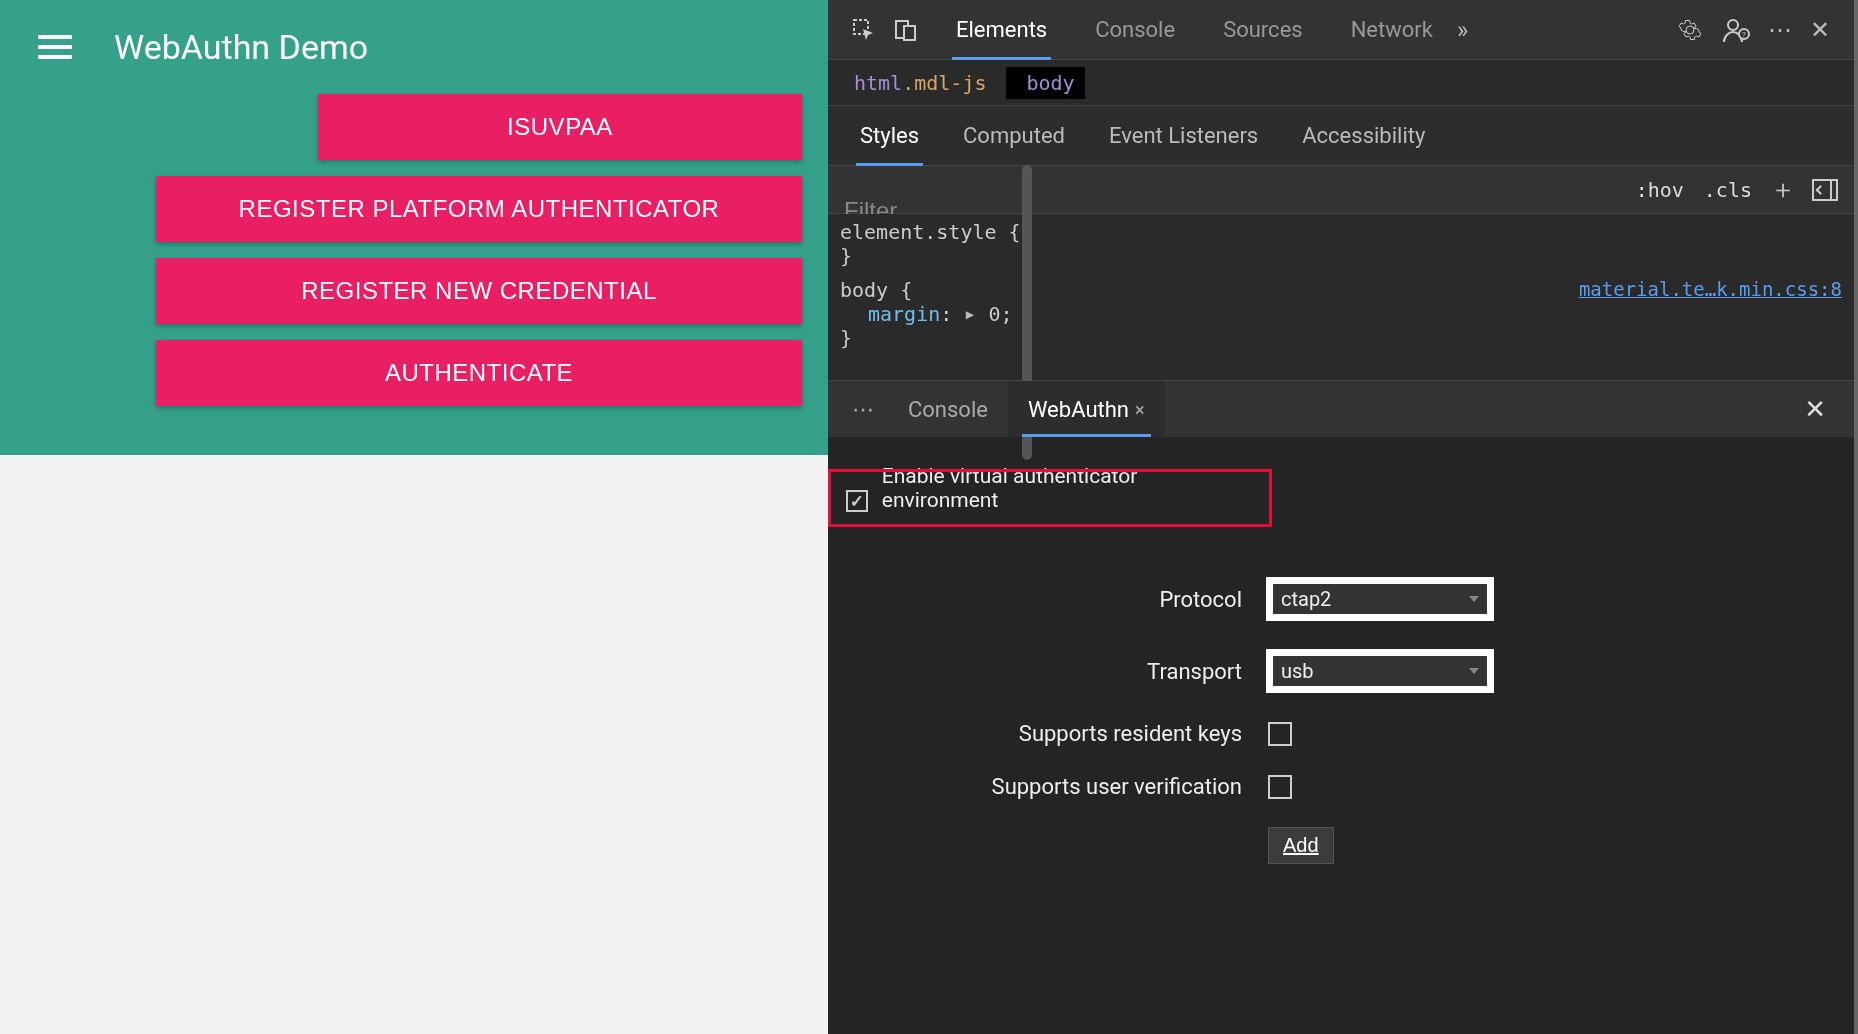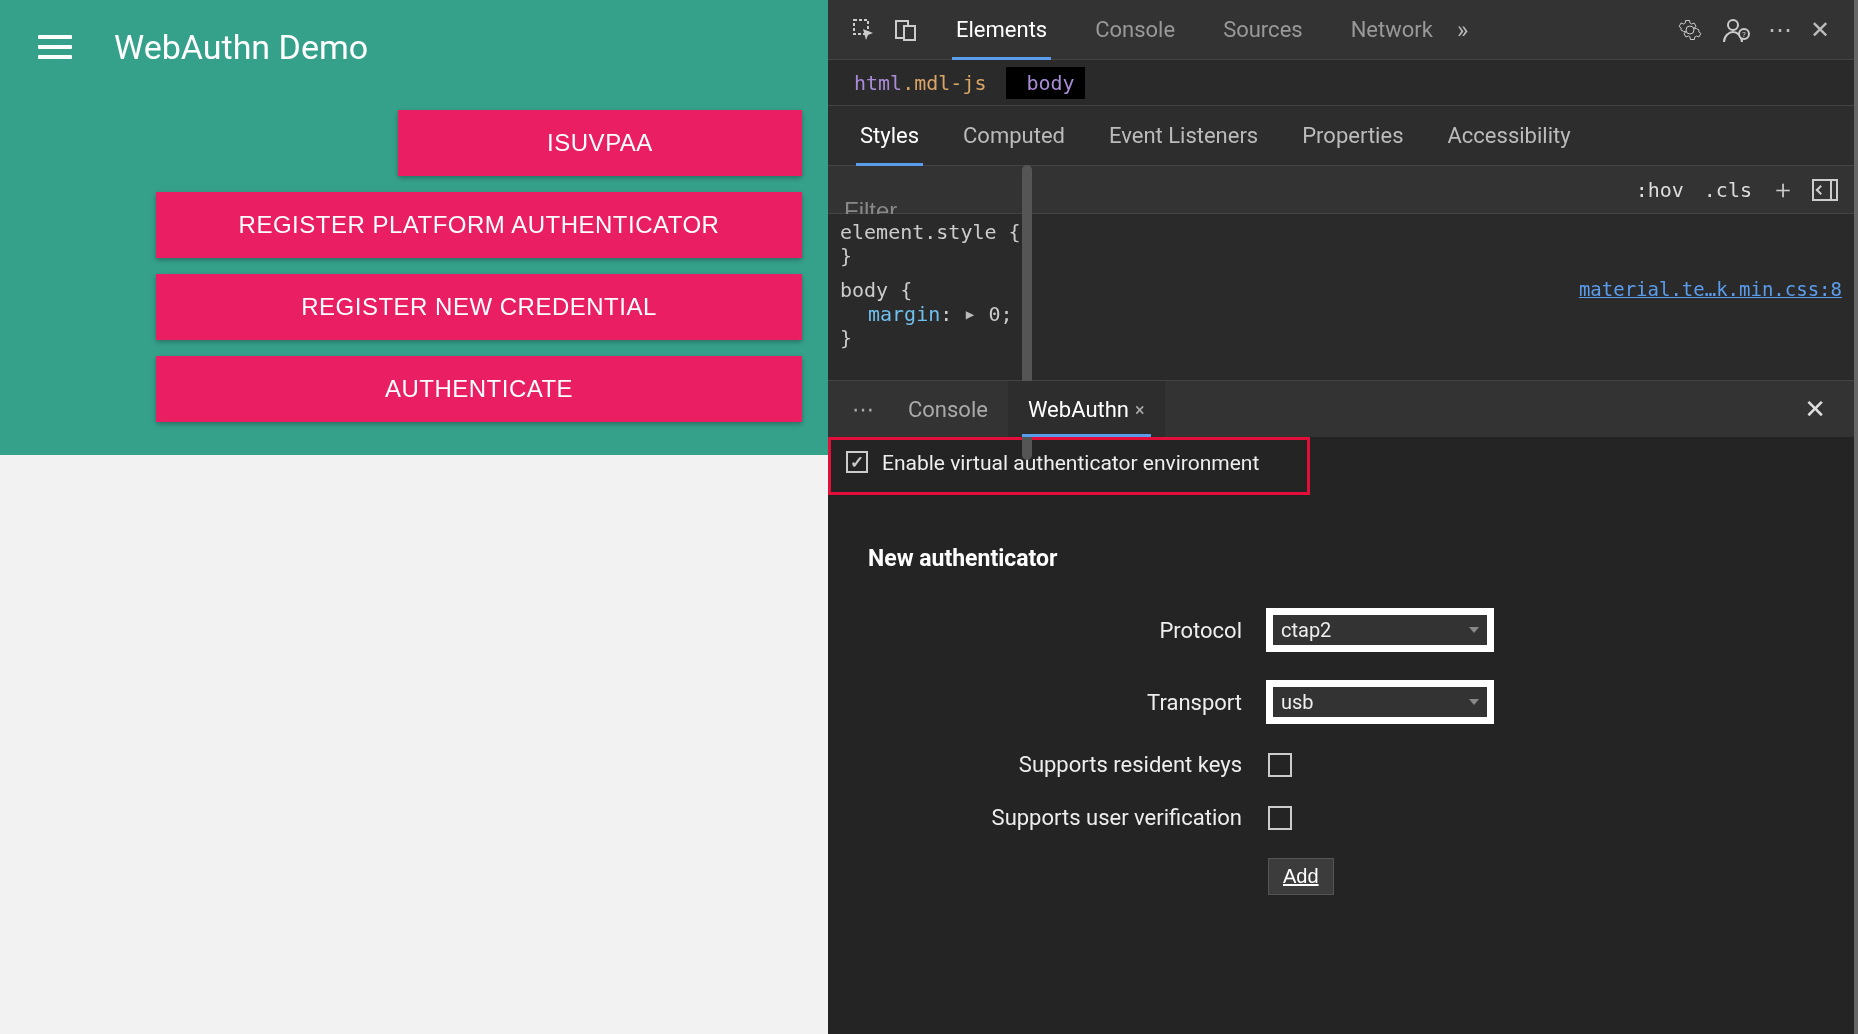--- a/index.html
+++ b/index.html
@@ -7,21 +7,21 @@
     
     
     .app-side { width: 828px; height: 100%; background: #f2f2f2; }
     .app-header { background: #36a18b; height: 455px; position: relative; padding-left: 8px; }
     .app-titlebar { display: flex; align-items: center; height: 94px; padding: 0 30px; }
     .hamburger { width: 34px; height: 24px; display: flex; flex-direction: column; justify-content: space-between; cursor: pointer; }
     .hamburger span { display: block; height: 4px; background: #fff; border-radius: 1px; }
     .app-title { color: #fff; font-size: 34px; font-weight: 400; margin-left: 42px; }
     .app-buttons { display: flex; flex-direction: column; align-items: flex-end; padding-right: 26px; gap: 16px; }
     .btn { background: #e91e63; color: #fff; font-size: 24px; font-weight: 500; letter-spacing: 0.5px; height: 66px; border: none; box-shadow: 0 2px 5px rgba(0,0,0,0.3); cursor: pointer; display: flex; align-items: center; justify-content: center; }
-    .btn-1 { width: 404px; margin-top: 16px; }
+    .btn-1 { width: 484px; }
     .btn-2, .btn-3, .btn-4 { width: 646px; }
     
     
     .devtools { flex: 1; height: 100%; background: #242424; color: #ccc; display: flex; flex-direction: column; border-right: 4px solid #666; }
     
     
     .dt-tabs { display: flex; align-items: center; height: 60px; background: #333; border-bottom: 1px solid #444; padding: 0 10px; }
     .dt-icongroup { display: flex; align-items: center; gap: 14px; padding: 0 12px; }
     .dt-iconbtn { width: 28px; height: 28px; display: flex; align-items: center; justify-content: center; cursor: pointer; }
     .dt-iconbtn svg { stroke: #ccc; fill: none; }
@@ -69,21 +69,21 @@
     .drawer-tabs { display: flex; align-items: center; height: 56px; background: #333; padding: 0 10px;}
     .drawer-ellipsis { color: #aaa; font-size: 22px; padding: 0 14px; cursor:pointer;}
     .drawer-tab { padding: 0 20px; height: 56px; display: flex; align-items: center; font-size: 22px; color: #aaa; cursor: pointer; position: relative; }
     .drawer-tab.active { color: #fff; background:#2d2d2d;}
     .drawer-tab.active::after { content:''; position:absolute; bottom:0; left:14px; right:14px; height:3px; background:#5a9ded;}
     .drawer-close-tab { font-size: 18px; margin-left: 6px; color: #aaa;}
     .drawer-x { margin-left: auto; padding-right: 18px; font-size: 26px; color:#ddd; cursor:pointer;}
     
     
     .wa-panel { flex: 1; background: #242424; display: flex; flex-direction: column; }
-    .wa-enable { display: flex; align-items: flex-start; padding: 14px 18px; gap: 14px; border-bottom: 1px solid #3a3a3a; outline: 3px solid #e30f3a; outline-offset: -3px; width: 482px; height: 58px;}
+    .wa-enable { display: flex; align-items: flex-end; padding: 14px 18px; gap: 14px; border-bottom: 1px solid #3a3a3a; outline: 3px solid #e30f3a; outline-offset: -3px; width: 444px; height: 58px; margin-top: 32px;}
     .chk { width: 22px; height: 22px; border: 2px solid #ccc; display: flex; align-items: center; justify-content: center; cursor: pointer; background:#242424;}
     .chk.checked::before { content: '✓'; font-size: 17px; font-weight: bold; color: #ccc; line-height:1;}
     .wa-enable-label { font-size: 21px; color: #eee; }
     .wa-body { padding: 50px 40px; }
     .wa-heading { font-size: 23px; font-weight: bold; color: #fff; margin-bottom: 36px; }
     .wa-form { display: flex; flex-direction: column; gap: 28px; }
     .wa-row { display: flex; align-items: center; }
     .wa-row label { width: 398px; text-align: right; padding-right: 24px; font-size: 22px; color: #eee; }
     .wa-select { width: 228px; height: 44px; background: #333; border: 7px solid #ffffff; color: #eee; font-size: 20px; padding: 0 8px; display:flex; align-items:center; justify-content:space-between; cursor:pointer;}
     .wa-select .caret {border-left:5px solid transparent;border-right:5px solid transparent;border-top:6px solid #888;}
@@ -158,21 +158,20 @@
 
   <div class="dt-crumbs">
     <span class="crumb"><span class="ht">html</span><span class="cls">.mdl-js</span></span>
     <span class="crumb sel">body</span>
   </div>
 
   <div class="dt-subtabs">
     <div class="dt-subtab active">Styles</div>
     <div class="dt-subtab">Computed</div>
     <div class="dt-subtab">Event Listeners</div>
-    <div class="dt-subtab">Properties</div>
     <div class="dt-subtab">Accessibility</div>
   </div>
 
   <div class="dt-filter">
     <input type="text" placeholder="Filter" style="">
     <span class="ft-item">:hov</span>
     <span class="ft-item">.cls</span>
     <span class="plus">＋</span>
     <span class="panel-toggle"></span>
   </div>
@@ -200,21 +199,20 @@
       </div>
       <span class="drawer-x">✕</span>
     </div>
 
     <div class="wa-panel">
       <div class="wa-enable">
         <div class="chk checked"></div>
         <div class="wa-enable-label">Enable virtual authenticator environment</div>
       </div>
       <div class="wa-body">
-        <div class="wa-heading">New authenticator</div>
         <div class="wa-form">
           <div class="wa-row">
             <label>Protocol</label>
             <div class="wa-select">
                 <span>ctap2</span>
                 <span class="caret"></span>
               </div>
           </div>
           <div class="wa-row">
             <label>Transport</label>

